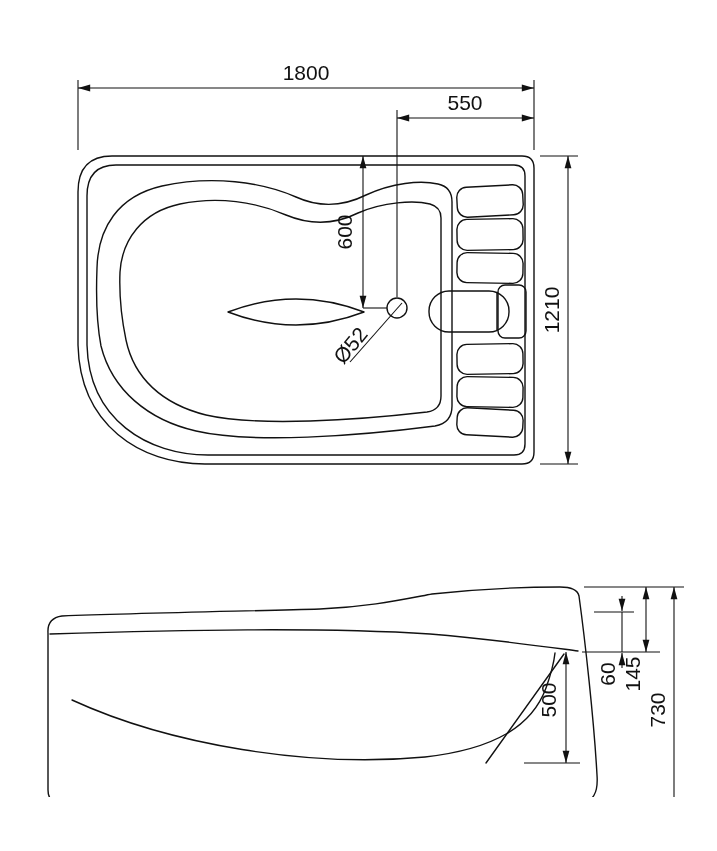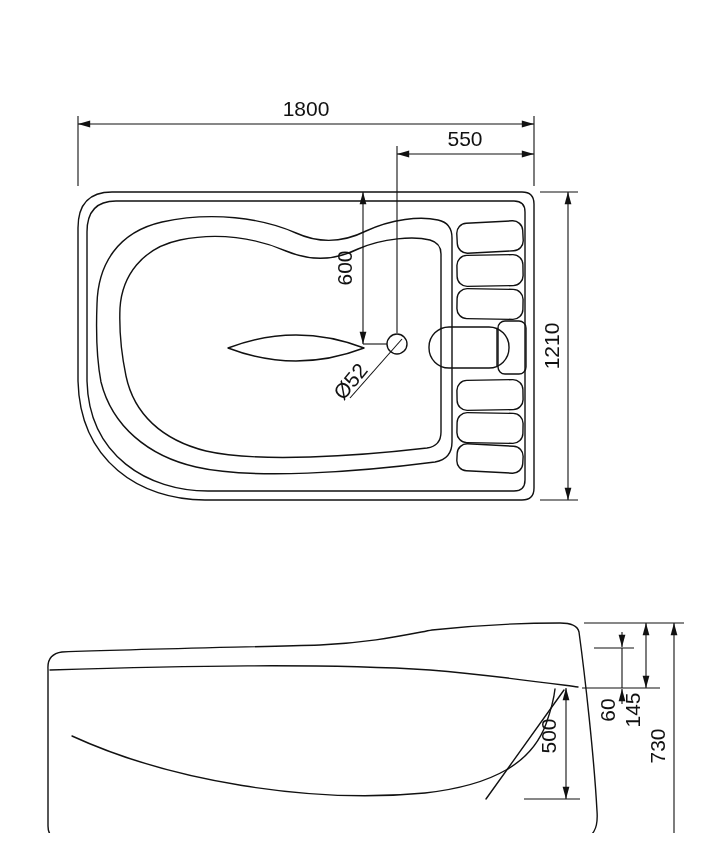--- a/index.html
+++ b/index.html
@@ -1,16 +1,16 @@
 <!DOCTYPE html>
 <html><head>
 <meta charset="utf-8">
 <style>
   html,body{margin:0;padding:0;background:#ffffff;}
-  .canvas{width:717px;height:797px;background:#ffffff;position:relative;overflow:hidden;margin-top:36px;}
+  .canvas{width:717px;height:797px;background:#ffffff;position:relative;overflow:hidden;}
   svg{display:block;}
   .art{stroke:#111111;fill:none;stroke-width:1.4;stroke-linecap:round;stroke-linejoin:round;}
   .dims{stroke:#111111;fill:none;stroke-width:1.1;}
   .dims text{fill:#111111;stroke:none;font-family:"Liberation Sans",sans-serif;font-size:21px;}
   .solid{fill:#111111;stroke:none;}
 </style>
 </head>
 <body>
 
 <div class="canvas">

